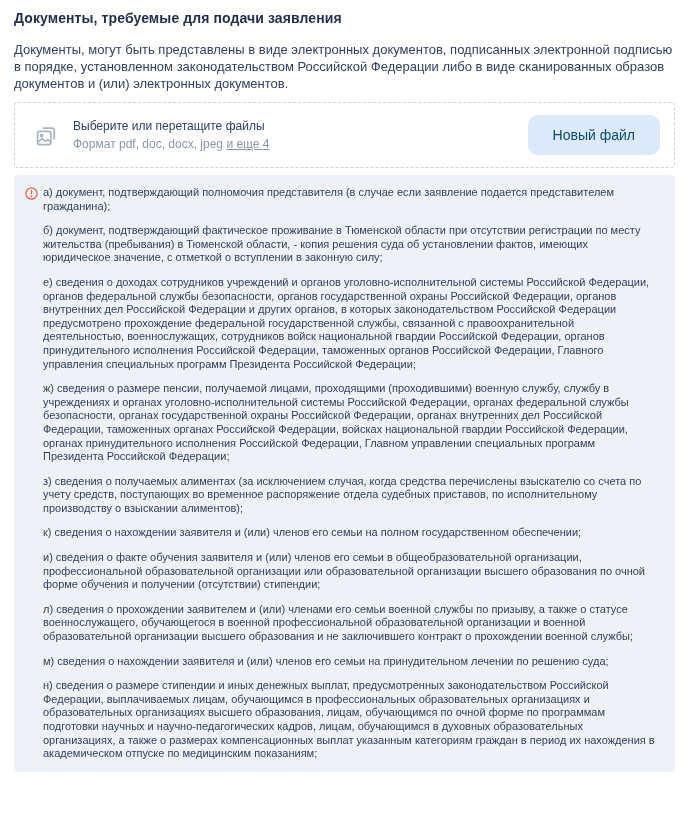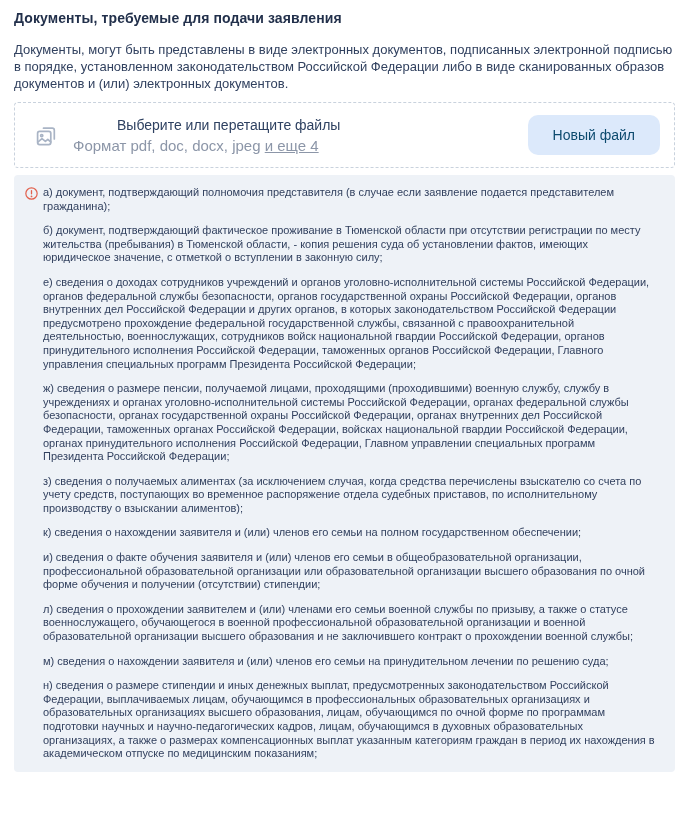--- a/index.html
+++ b/index.html
@@ -43,26 +43,25 @@
   }
   .dz-icon {
     width: 27px;
     height: 27px;
     color: #a9b4c5;
     flex: 0 0 27px;
     margin-right: 13px;
   }
   .dz-text { display: flex; flex-direction: column; }
   .dz-title {
-    font-size: 14px;
+    font-size: 12px;
     color: #2e4161;
-    margin-left: 44px;
   }
   .dz-sub {
-    font-size: 15px;
+    font-size: 12px;
     color: #8c96a8;
     margin-top: 4px;
   }
   .dz-sub .more {
     text-decoration: underline;
     cursor: pointer;
     color: #8c96a8;
   }
   .new-file-btn {
     margin-left: auto;

